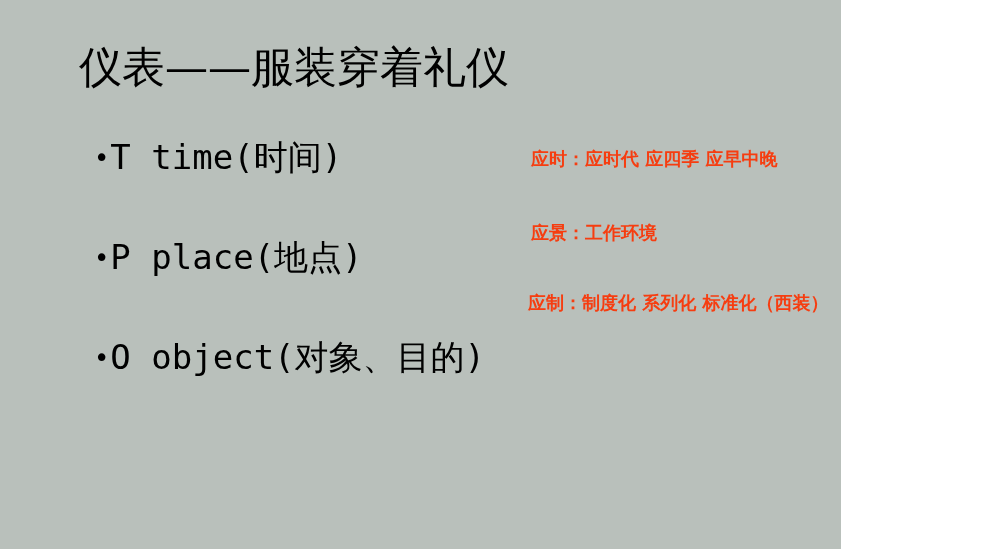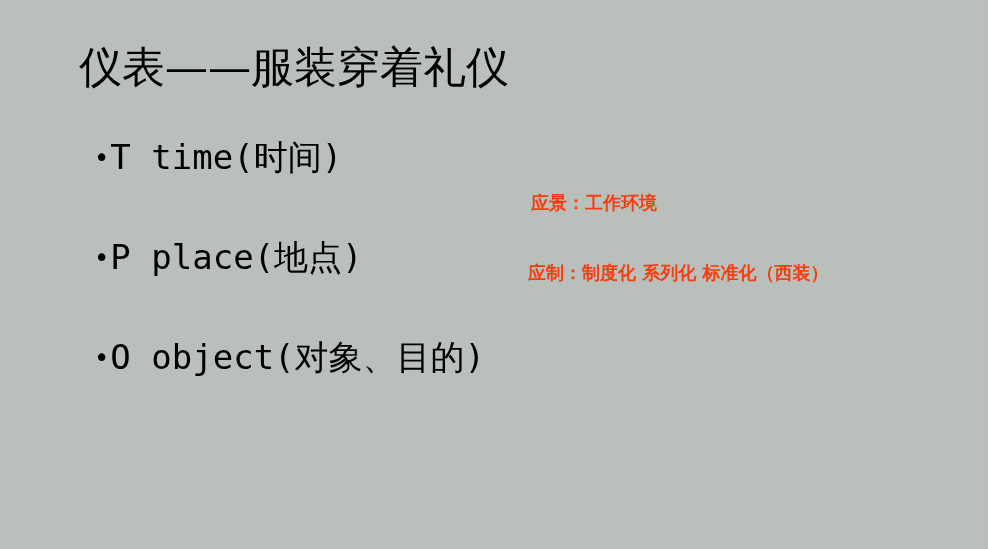--- a/index.html
+++ b/index.html
@@ -8,21 +8,21 @@
   }
   body {
     width: 989px;
     height: 549px;
     overflow: hidden;
     font-family: "Liberation Serif", "DejaVu Serif", serif;
   }
 
   #slide {
     position: relative;
-    width: 988px;
+    width: 841px;
     height: 549px;
     background: #b9c0bb;
     overflow: hidden;
   }
 
   
   #slide-title {
     position: absolute;
     left: 79px;
     top: 44px;
@@ -74,21 +74,21 @@
   }
   .annotation-row {
     font-family: "DejaVu Sans", "Liberation Sans", sans-serif;
     font-weight: bold;
     font-size: 18px;
     line-height: 1;
     color: #f63d10;
     white-space: nowrap;
   }
   .annotation-row.r1 { margin-top: 0px;  margin-left: 3px; }
-  .annotation-row.r2 { margin-top: 44px; margin-left: 3px; }
+  .annotation-row.r2 { margin-top: 56px; margin-left: 3px; }
   .annotation-row.r3 { margin-top: 49px; margin-left: 3px; }
   .annotation-row.r4 { margin-top: 52px; margin-left: 0px; }
 
   
   #tpo-label {
     position: absolute;
     left: 178px;
     top: 438px;
     font-family: "Liberation Serif", "DejaVu Serif", serif;
     font-weight: bold;
@@ -119,18 +119,19 @@
     </div>
 
     <div class="bullet-row">
       <span class="bullet-marker" style="color: rgb(0, 0, 0);">•</span>
       <span class="bullet-text" style="color: rgb(0, 0, 0);">O   object(对象、目的)</span>
     </div>
 
   </div>
 
   <div id="annotation-list">
+    <div class="annotation-row r1" style="color: rgb(246, 61, 16);">应时：应时代 应四季 应早中晚</div>
     <div class="annotation-row r2" style="color: rgb(246, 61, 16);">应景：工作环境</div>
     <div class="annotation-row r4" style="color: rgb(246, 61, 16);">应制：制度化 系列化 标准化（西装）</div>
   </div>
 
 
 </div>
 
 </body></html>

